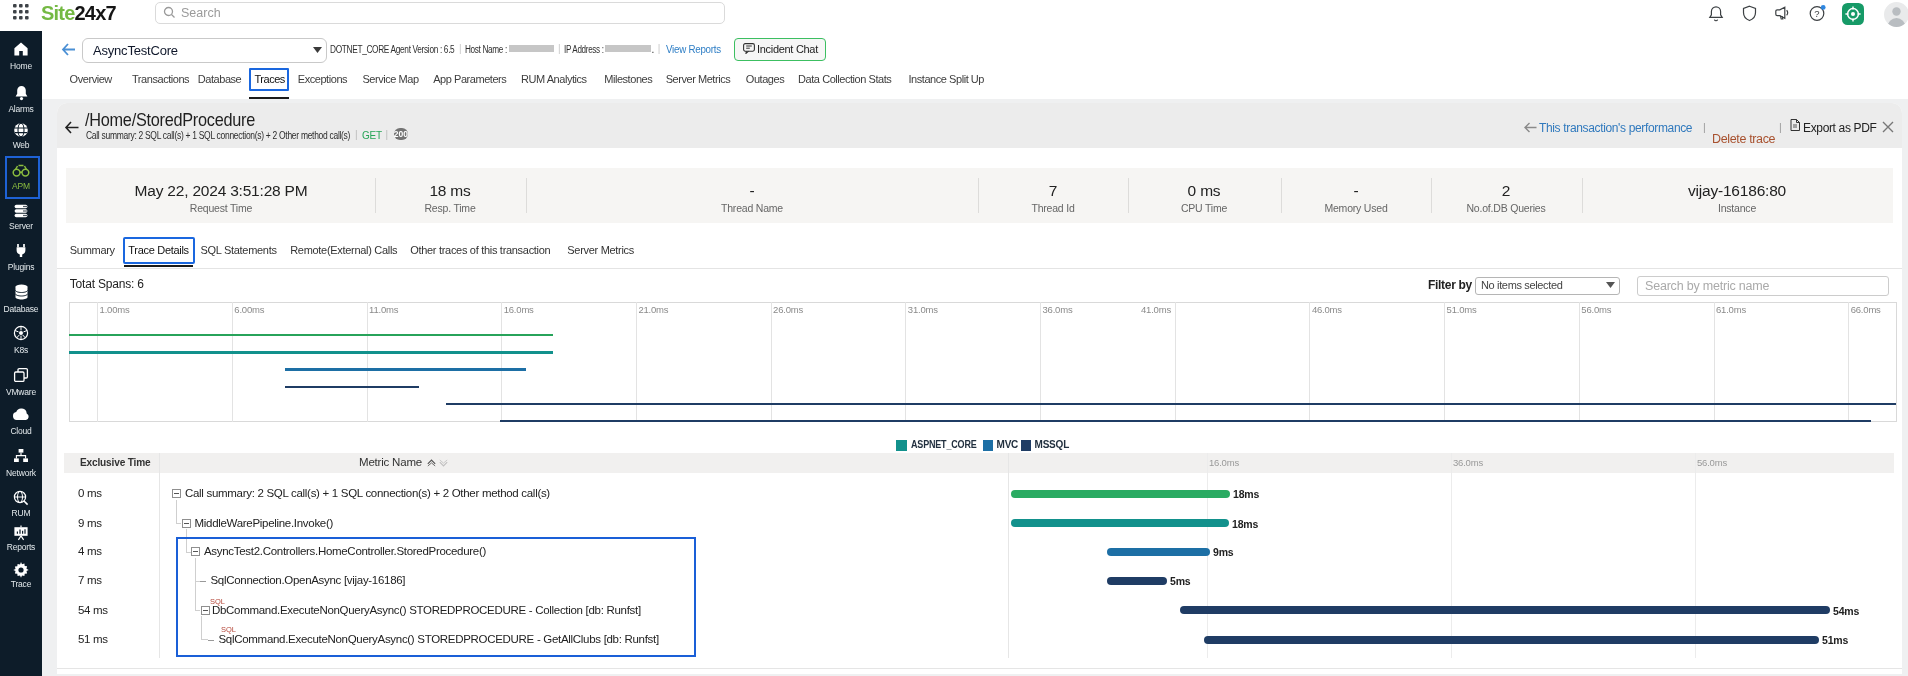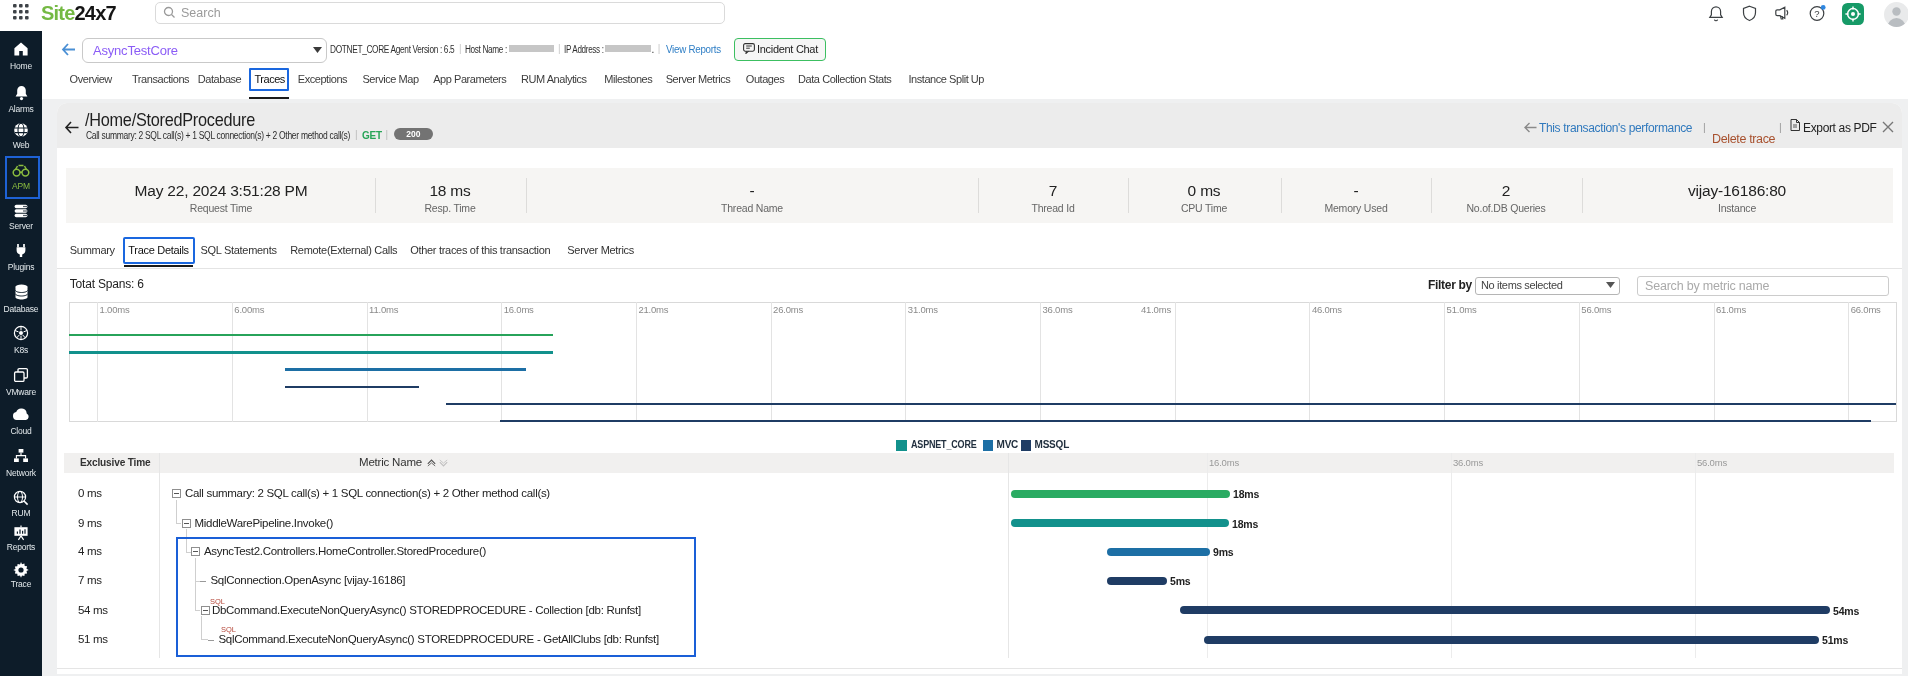--- a/index.html
+++ b/index.html
@@ -175,21 +175,21 @@
 <svg class="a" style="left:13px;top:562px" width="16" height="16" viewBox="0 0 16 16">
     <path d="M8 1l1 2.2 2.4-.6.3 2.4 2.4.3-.6 2.4L15.7 9l-2.2 1 .6 2.4-2.4.3-.3 2.4-2.4-.6-1 2.2-1-2.2-2.4.6-.3-2.4-2.4-.3.6-2.4L.3 9l2.2-1-.6-2.4 2.4-.3.3-2.4 2.4.6z" fill="#fff" transform="translate(0,-1)"></path>
     <circle cx="8" cy="8" r="2.6" fill="#0d1c29"></circle>
   </svg>
 <div class="lbl" style="left:0;top:579px">Trace</div>
 
 <svg class="a" style="left:61px;top:43px" width="15" height="13" viewBox="0 0 15 13">
     <path d="M7 1L2 6.5 7 12M2.2 6.5H14" fill="none" stroke="#4a8fd4" stroke-width="1.8"></path>
   </svg>
 <div class="a" style="left:82px;top:38px;width:243px;height:23px;border:1px solid #c9c9c9;border-radius:6px;background:#fff"></div>
-<div class="a" style="left:93px;top:43px;font-size:13px;color:#8b5cf6;letter-spacing:-0.2px">AsyncTestCore</div>
+<div class="a" style="left:93px;top:43px;font-size:13px;color:#0f172a;letter-spacing:-0.2px">AsyncTestCore</div>
 <svg class="a" style="left:313px;top:47px" width="9" height="6" viewBox="0 0 9 6">
     <path d="M0 0h9L4.5 6z" fill="#3a3a3a"></path>
   </svg>
 <div class="a" style="left:329.5px;top:44px;font-size:10px;color:#2f2f2f;letter-spacing:-0.4px;white-space:nowrap;transform:scaleX(0.83);transform-origin:0 0">DOTNET_CORE Agent Version : 6.5</div>
 <div class="a" style="left:459px;top:43px;font-size:10px;color:#c9c9c9">|</div>
 <div class="a" style="left:465px;top:44px;font-size:10px;color:#2f2f2f;letter-spacing:-0.4px;white-space:nowrap;transform:scaleX(0.82);transform-origin:0 0">Host Name :</div>
 <div class="a" style="left:508.6px;top:45px;width:45px;height:7px;background:#c6c6c6"></div>
 <div class="a" style="left:558px;top:43px;font-size:10px;color:#c9c9c9">|</div>
 <div class="a" style="left:564px;top:44px;font-size:10px;color:#2f2f2f;letter-spacing:-0.4px;white-space:nowrap;transform:scaleX(0.81);transform-origin:0 0">IP Address :</div>
 <div class="a" style="left:605px;top:45px;width:45.5px;height:7px;background:#c6c6c6"></div>
@@ -219,23 +219,23 @@
 <div class="tab" style="left:745.8px">Outages</div>
 <div class="tab" style="left:798.1px">Data Collection Stats</div>
 <div class="tab" style="left:908.5px">Instance Split Up</div>
 
 <svg class="a" style="left:64px;top:121px" width="15" height="13" viewBox="0 0 15 13">
     <path d="M7 1L2 6.5 7 12M2.2 6.5H14.5" fill="none" stroke="#222" stroke-width="1.6"></path>
   </svg>
 <div class="a" style="left:85px;top:109px;font-size:18.5px;color:#1f1f1f;letter-spacing:-0.3px;transform:scaleX(0.88);transform-origin:0 0">/Home/StoredProcedure</div>
 <div class="a" style="left:85.5px;top:129.5px;font-size:10px;color:#2d2d2d;letter-spacing:-0.35px;white-space:nowrap;transform:scaleX(0.85);transform-origin:0 0">Call summary: 2 SQL call(s) + 1 SQL connection(s) + 2 Other method call(s)</div>
 <div class="a" style="left:355px;top:129px;font-size:10px;color:#bbb">|</div>
-<div class="a" style="left:362px;top:129.5px;font-size:10px;font-weight:700;color:#28a558;letter-spacing:-0.2px">GET</div>
+<div class="a" style="left:362px;top:129.5px;font-size:10px;font-weight:400;color:#28a558;letter-spacing:-0.2px">GET</div>
 <div class="a" style="left:385.5px;top:129px;font-size:10px;color:#bbb">|</div>
-<div class="a" style="left:393.8px;top:127.5px;width:39px;height:12px;border-radius:6px;background:#737373;color:#fff;font-size:8.5px;font-weight:700;text-align:center;line-height:12.5px">200</div>
+<div class="a" style="left:393.8px;top:127.5px;width:14px;height:12px;border-radius:6px;background:#737373;color:#fff;font-size:8.5px;font-weight:700;text-align:center;line-height:12.5px">200</div>
 <svg class="a" style="left:1524px;top:122px" width="13" height="11" viewBox="0 0 13 11">
     <path d="M5.5 1L1 5.5 5.5 10M1.2 5.5H12.5" fill="none" stroke="#8a8a8a" stroke-width="1.4"></path>
   </svg>
 <div class="a" style="left:1539px;top:121px;font-size:12px;color:#3079bd;letter-spacing:-0.35px;white-space:nowrap">This transaction's performance</div>
 <div class="a" style="left:1703px;top:121px;font-size:10.5px;color:#999">|</div>
 <div class="a" style="left:1712px;top:132px;font-size:12.5px;color:#a8512e;letter-spacing:-0.35px">Delete trace</div>
 <div class="a" style="left:1779px;top:121px;font-size:10.5px;color:#999">|</div>
 <svg class="a" style="left:1790px;top:119px" width="10" height="12" viewBox="0 0 10 12">
     <path d="M1 .5h5.5L9.5 3.5V11.5H1z" fill="none" stroke="#333" stroke-width="1"></path>
     <path d="M6.5.5v3h3" fill="none" stroke="#333" stroke-width="1"></path>

